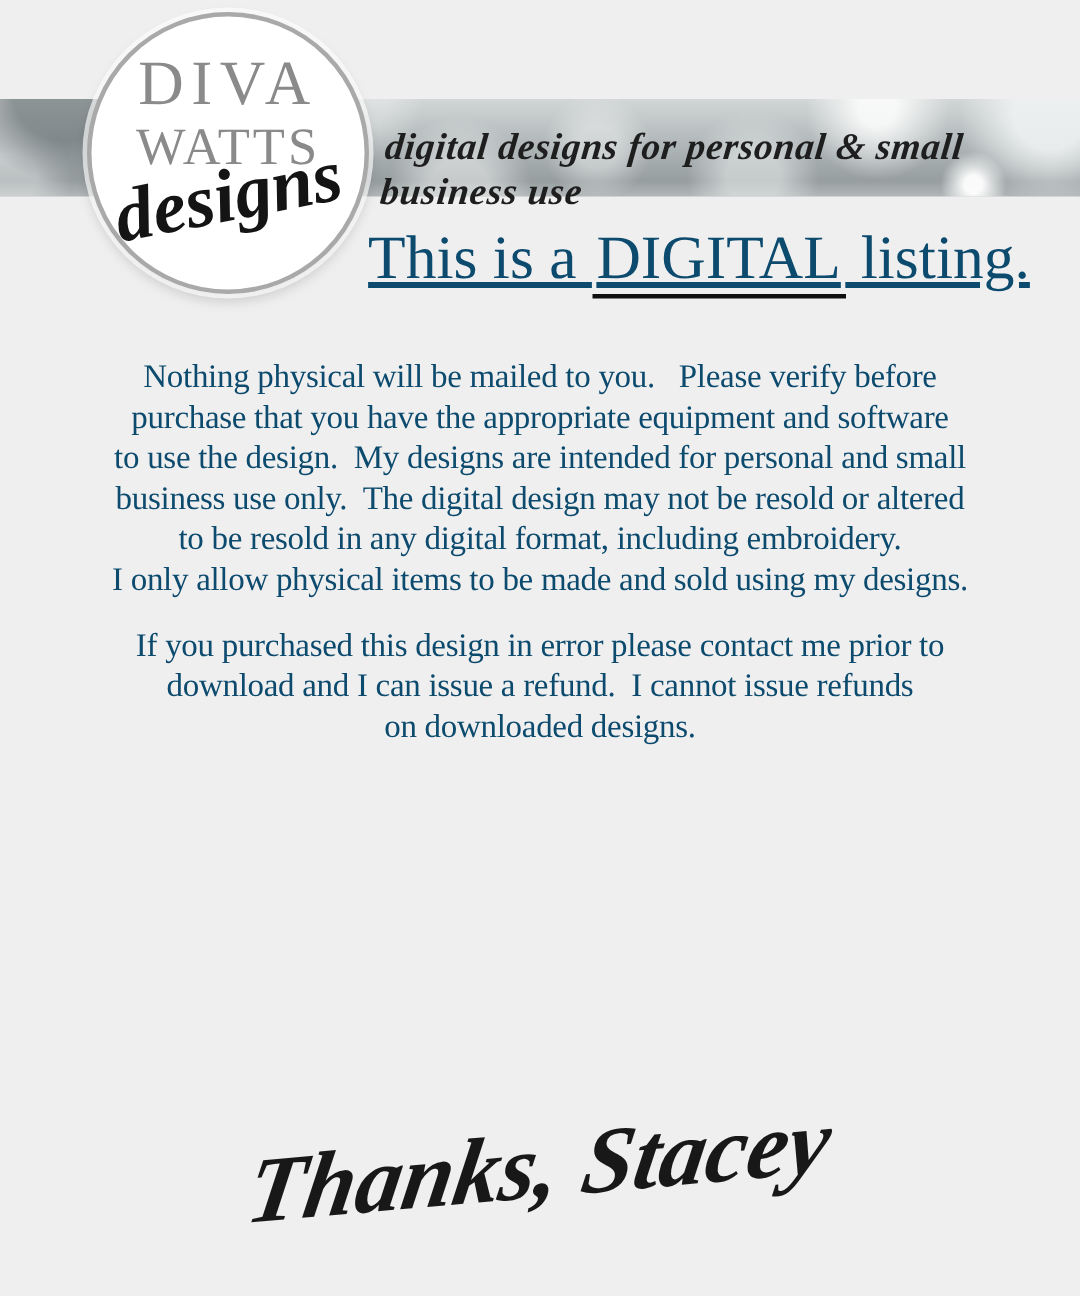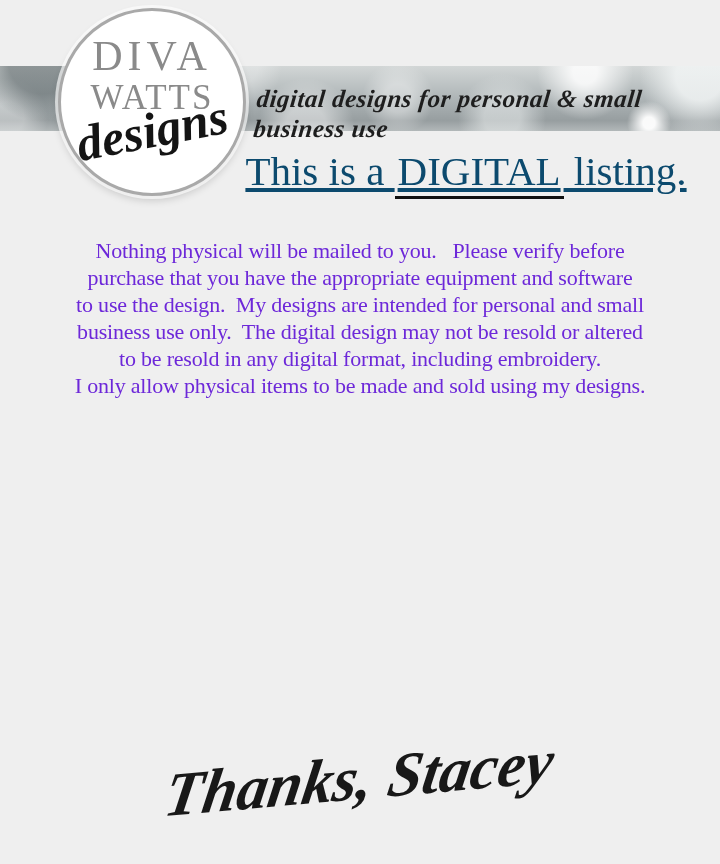--- a/index.html
+++ b/index.html
@@ -105,21 +105,21 @@
     left: 0; top: 237px;
     width: 720px;
     text-align: center;
   }
   .content p {
     margin: 0 auto 17px;
     font-size: 22px;
     line-height: 27px;
     letter-spacing: -0.2px;
     white-space: pre-wrap;
-    color: #6d28d9;
+    color: #0c4a6e;
   }
 
   
   .signature {
     position: absolute;
     left: 0; top: 728px;
     width: 720px;
     text-align: center;
   }
   .signature .sig-text {
@@ -149,19 +149,22 @@
 
   <div class="title"><span>This is a </span><span class="underline">DIGITAL</span><span> listing.</span></div>
 
   <div class="content">
     <p>Nothing physical will be mailed to you.   Please verify before
 purchase that you have the appropriate equipment and software
 to use the design.  My designs are intended for personal and small
 business use only.  The digital design may not be resold or altered
 to be resold in any digital format, including embroidery.
 I only allow physical items to be made and sold using my designs.</p>
+    <p>If you purchased this design in error please contact me prior to
+download and I can issue a refund.  I cannot issue refunds
+on downloaded designs.</p>
   </div>
 
   <div class="signature">
     <span class="sig-text">Thanks, Stacey</span>
   </div>
 
 </div>
 
 </body></html>

